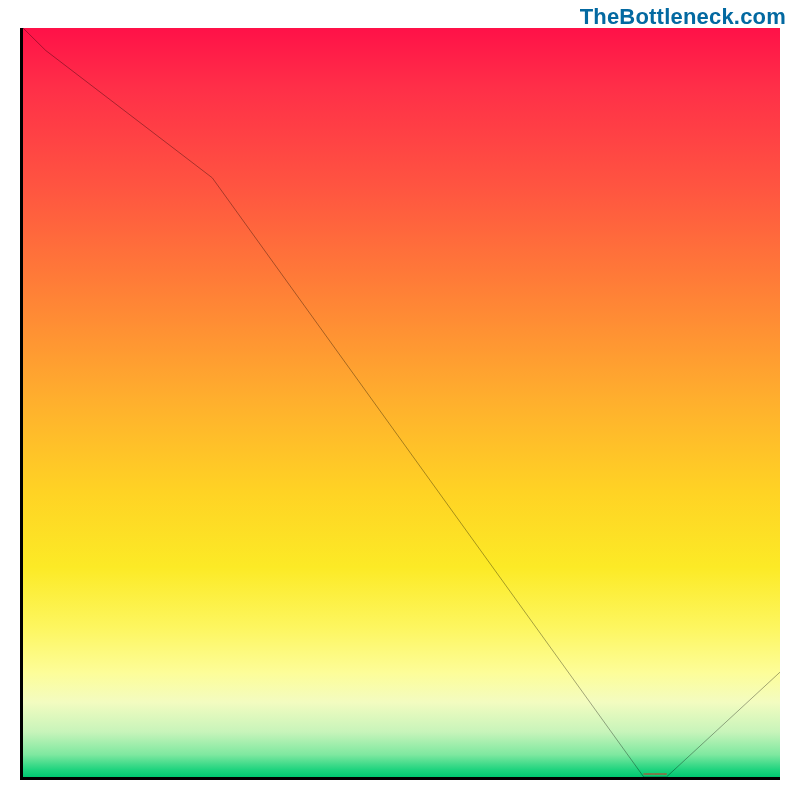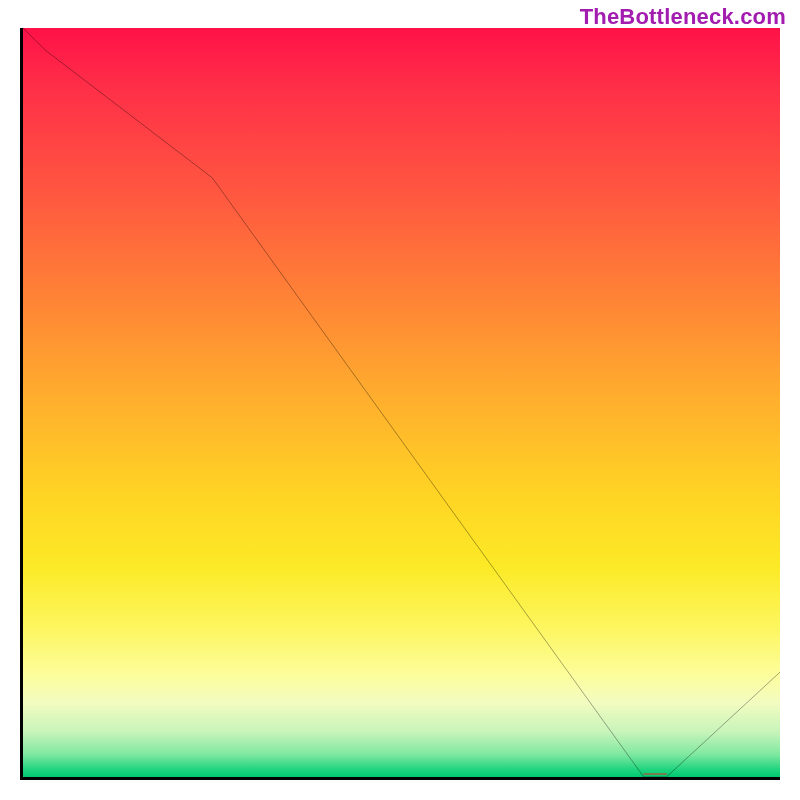--- a/index.html
+++ b/index.html
@@ -15,21 +15,21 @@
     position: relative;
     width: 800px;
     height: 800px;
   }
   .watermark {
     position: absolute;
     top: 4px;
     right: 14px;
     font-size: 22px;
     font-weight: 600;
-    color: #a21caf;
+    color: #0369a1;
     letter-spacing: 0.2px;
     margin-left: 8px;
   }
   .plot-area {
     position: absolute;
     left: 20px;
     top: 28px;
     width: 760px;
     height: 752px;
     

